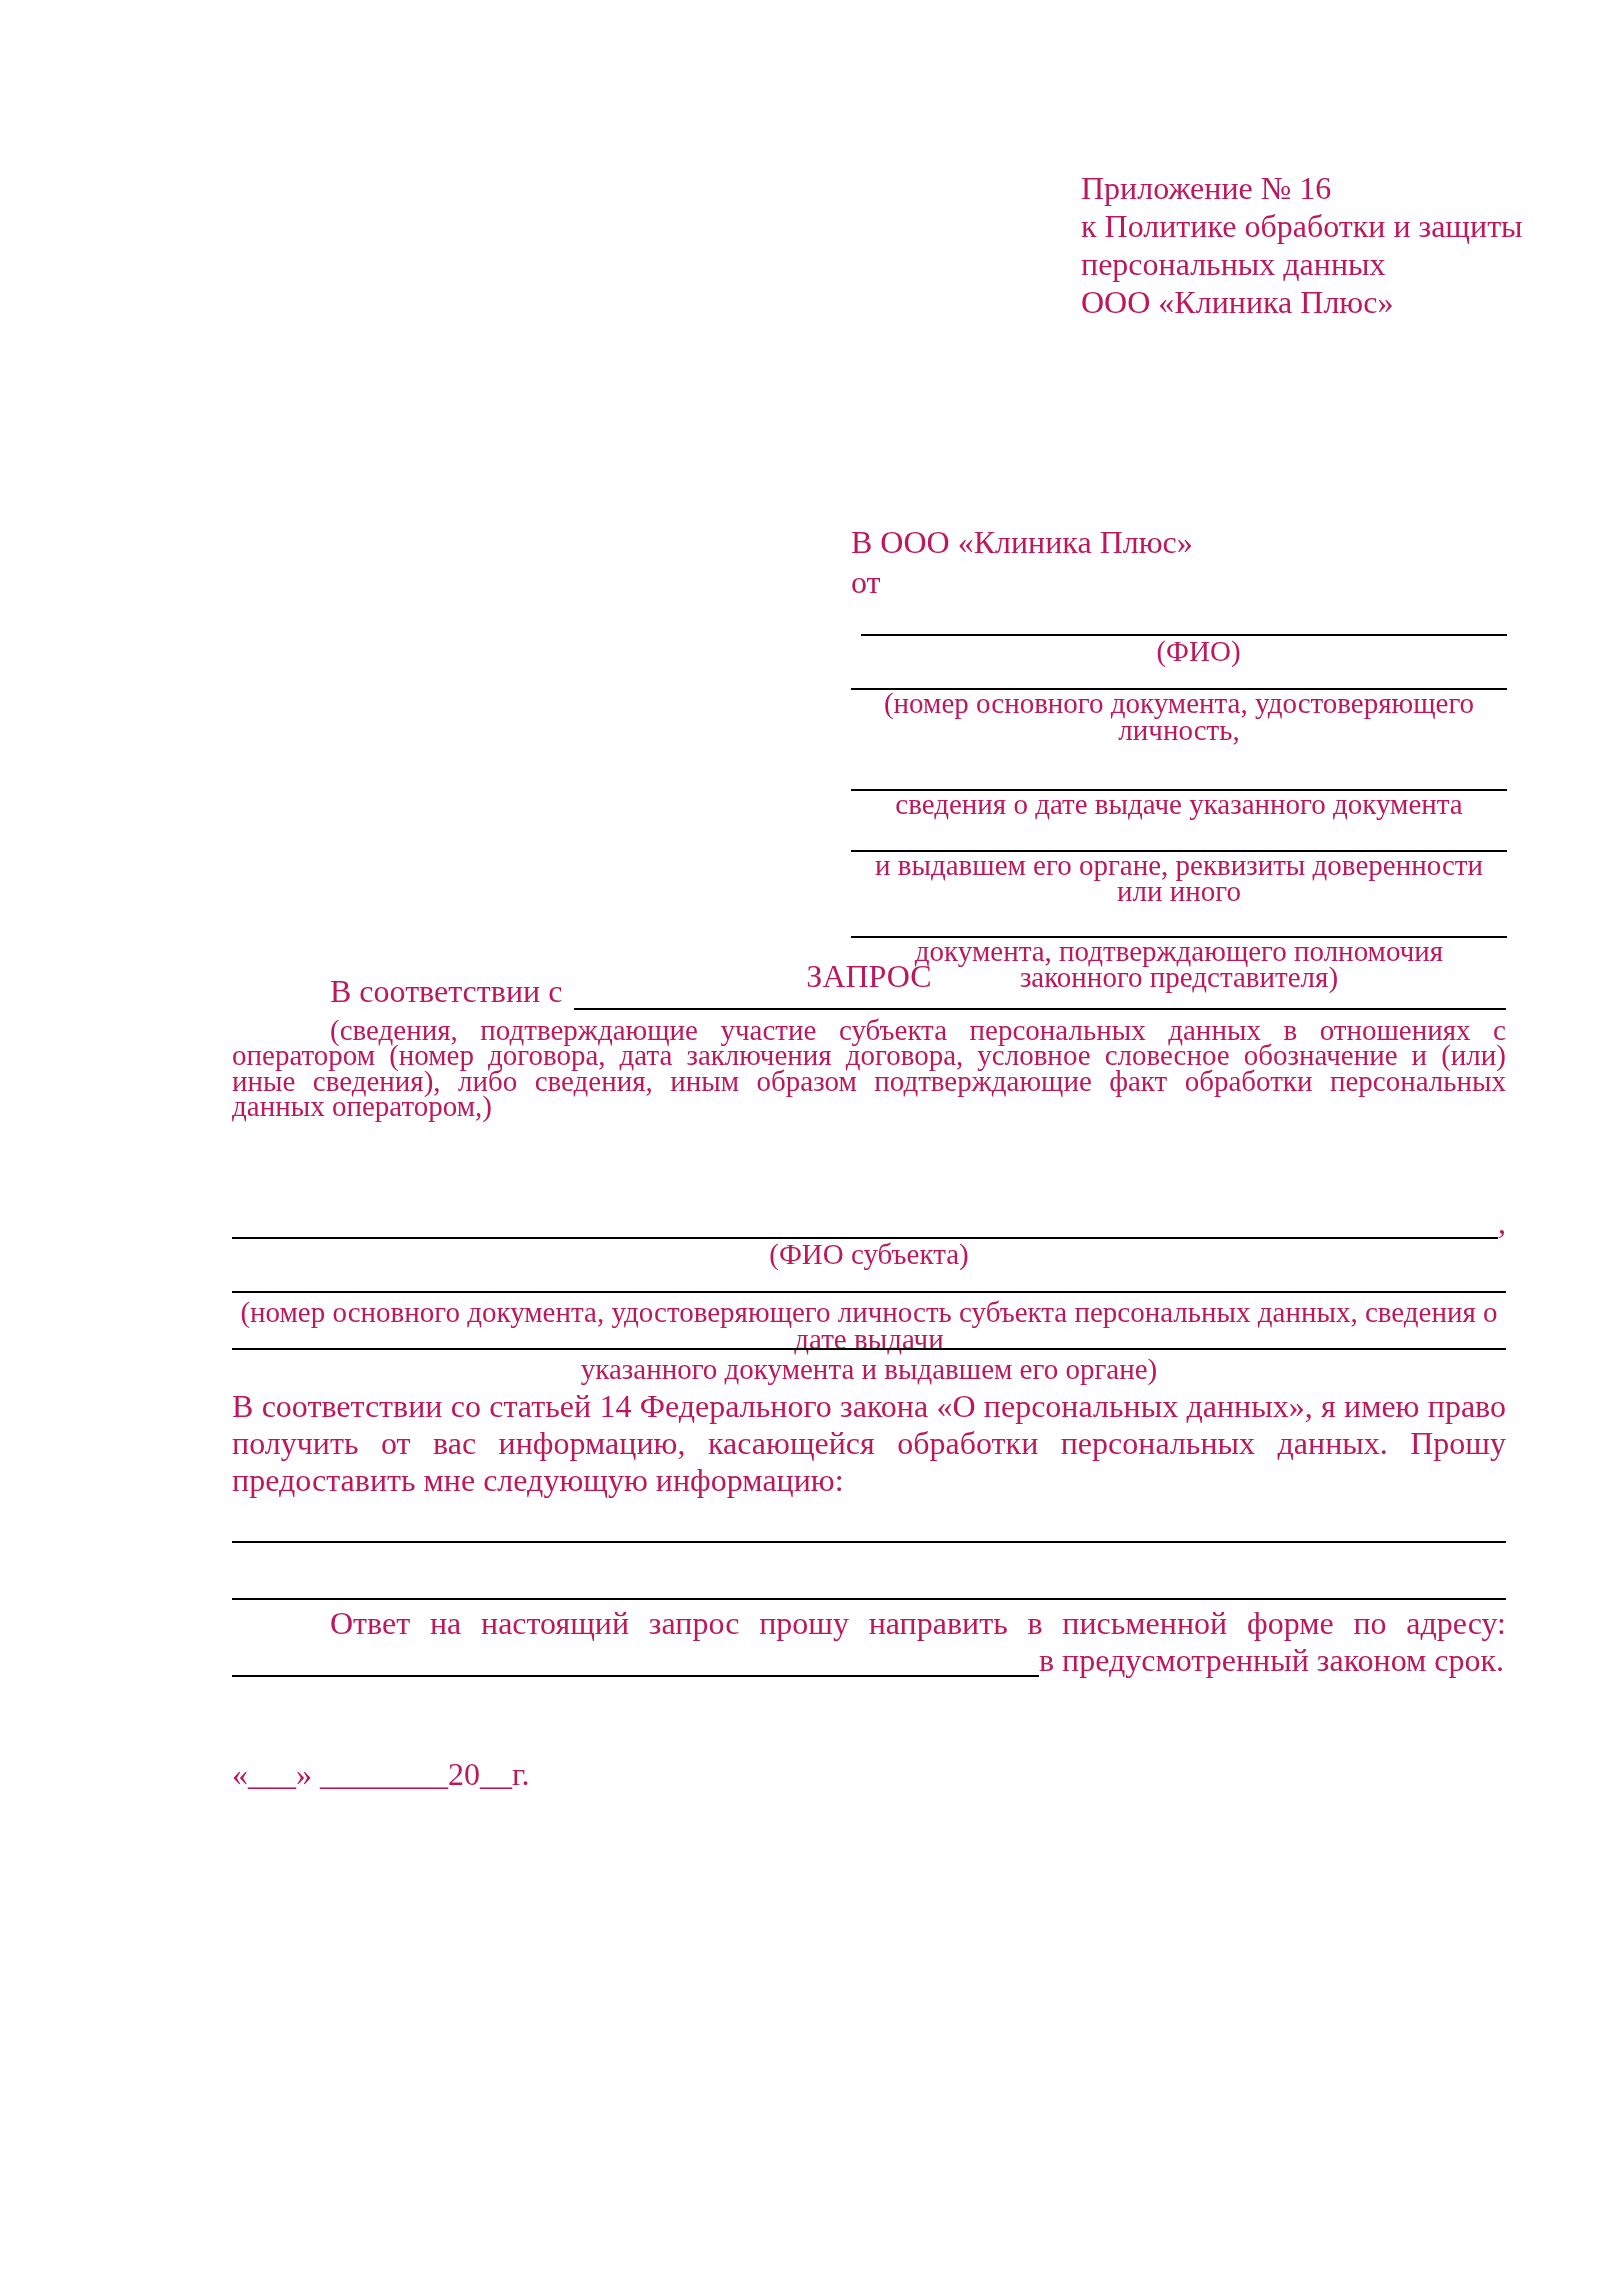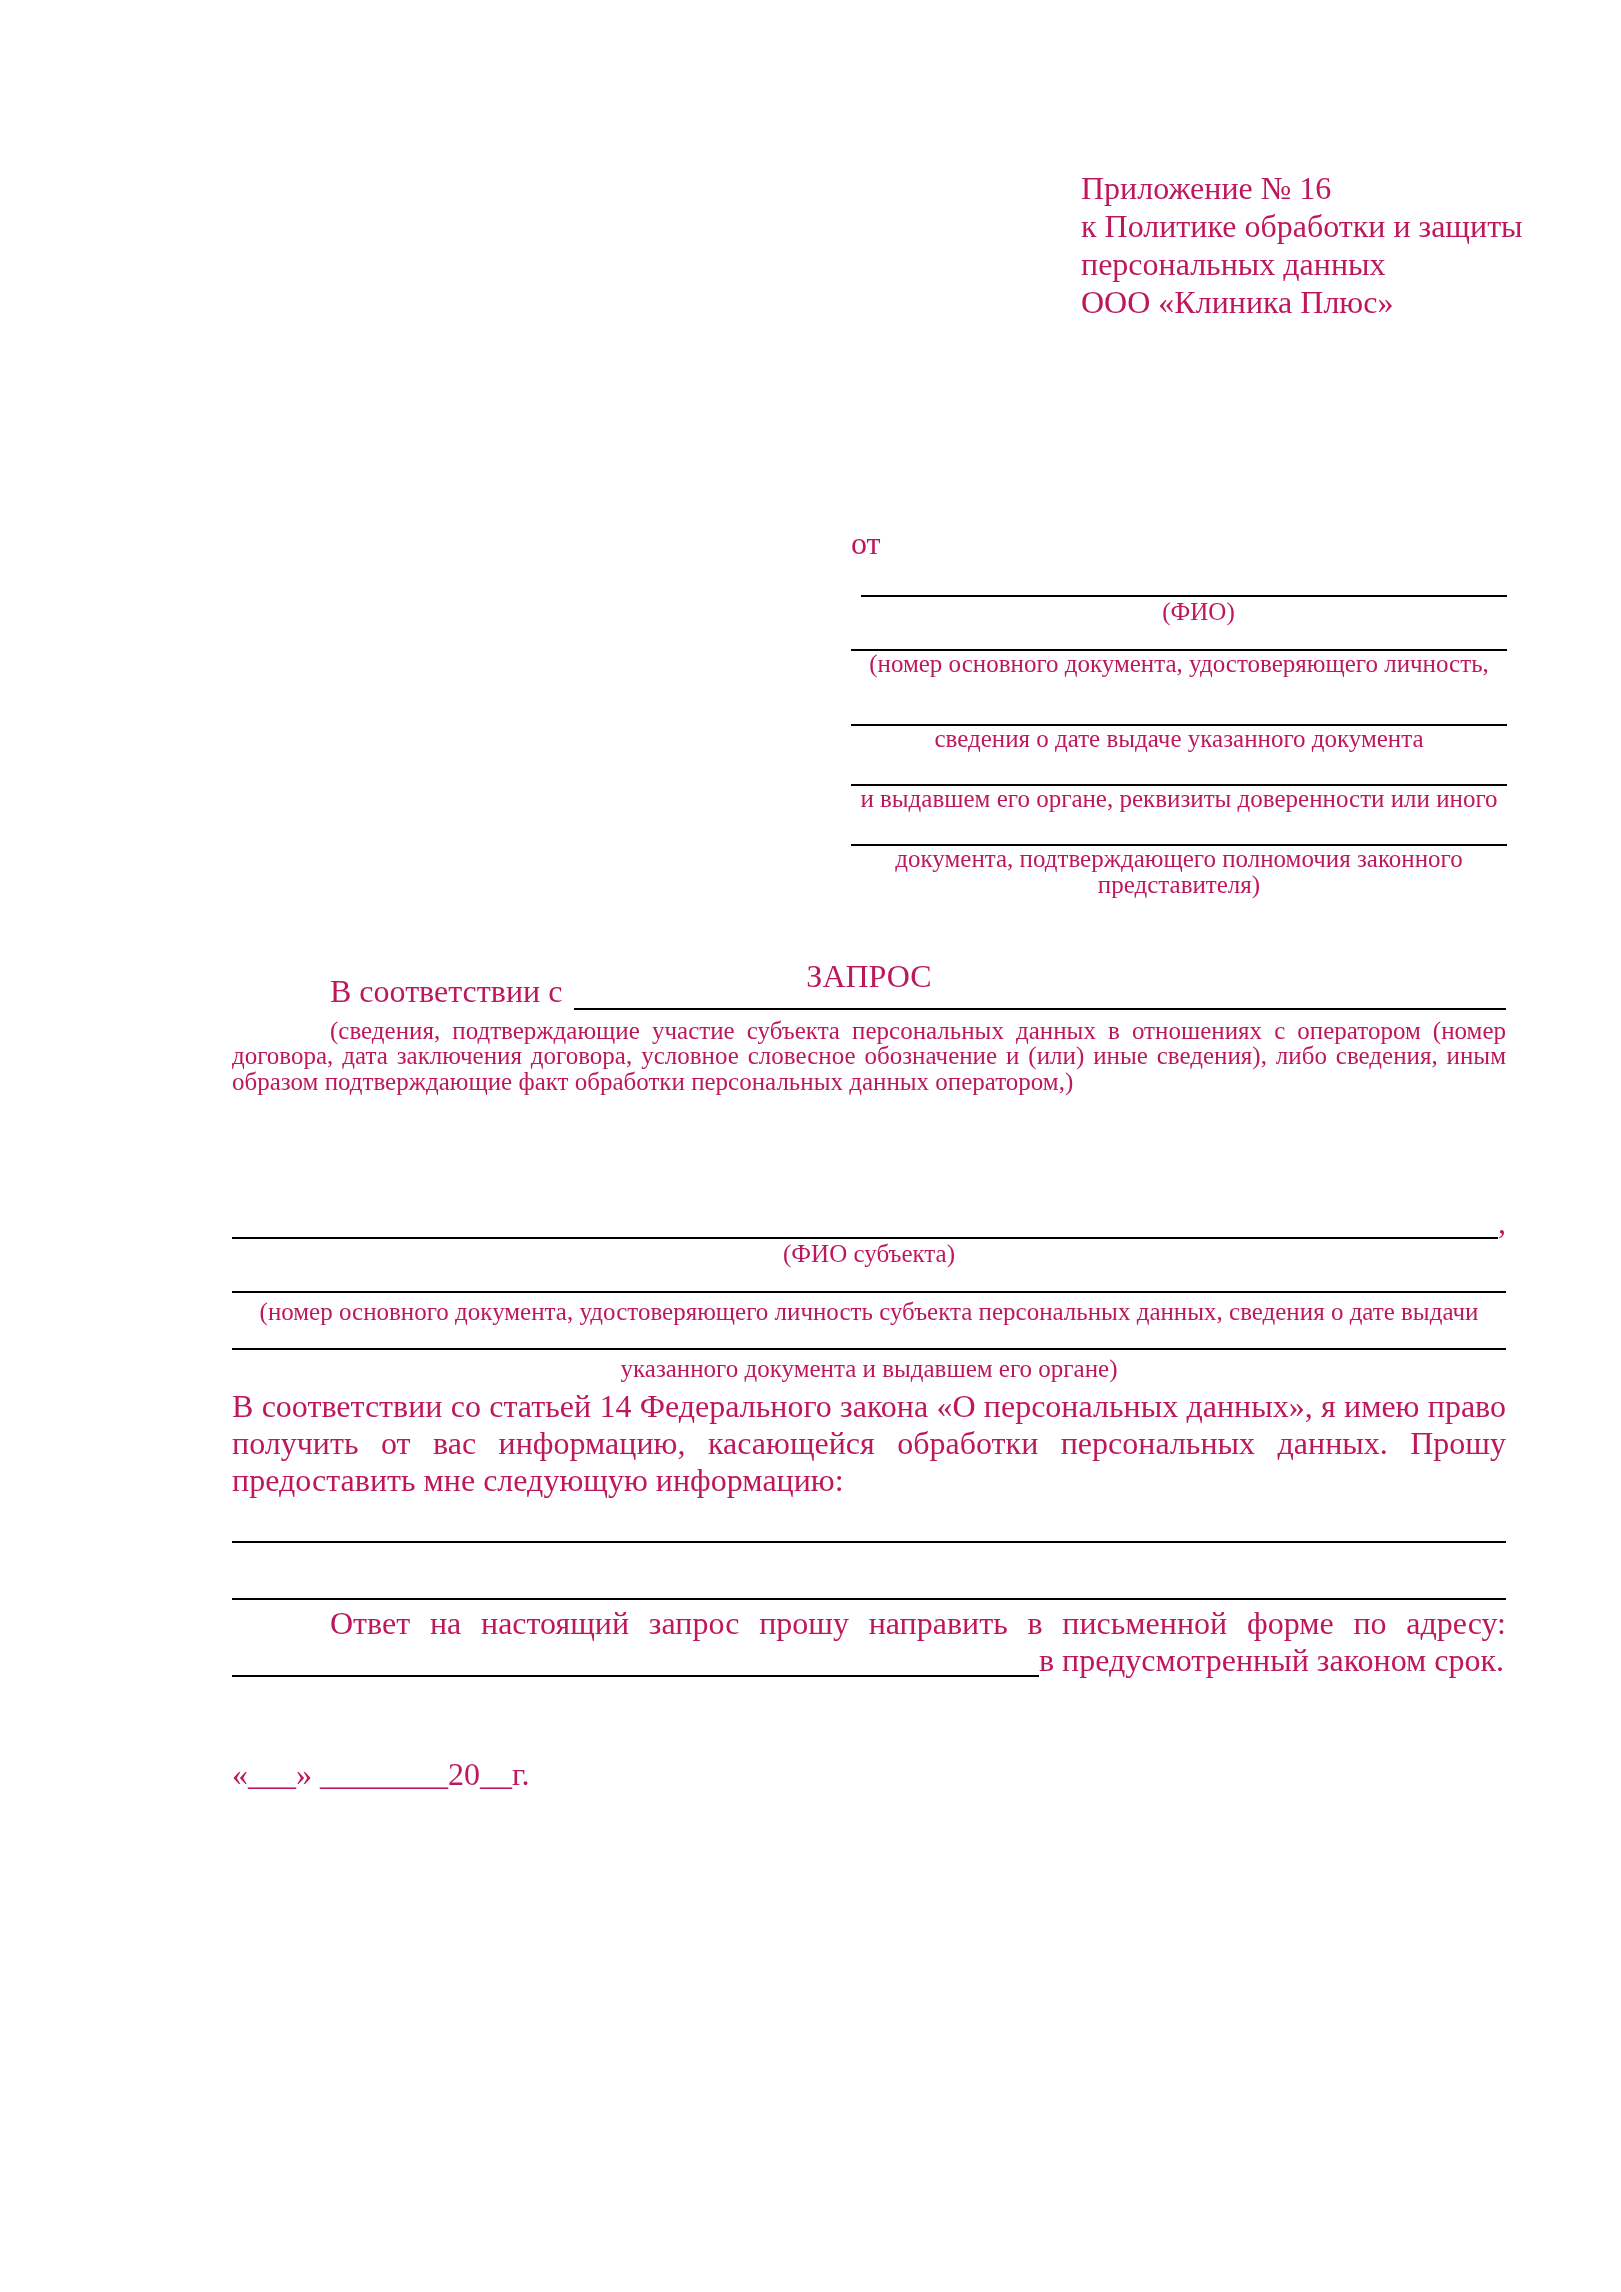--- a/index.html
+++ b/index.html
@@ -22,21 +22,21 @@
     text-align:center; font-weight:700; font-size:41px; line-height:48px;
   }
 
   
   .addressee { position:absolute; left:851px; top:523px; width:656px; line-height:39px; }
   .from-row { display:flex; margin-top:2px;flex-direction:column; }
   .from-row .label { line-height:37px; }
   .fill-line { border-bottom:2.9px solid #000; }
   .from-row .fill-line { flex:1 1 auto; margin-left:9.8px; height:33px; }
 
-  .cap { font-size:25px; line-height:26.5px; text-align:center; }
+  .cap { font-size:29px; line-height:26.5px; text-align:center; }
   .fio-cap { margin-left:39px; margin-top:2px; }
 
   .fb { border-bottom:2.9px solid #000; }
   .fb1 { height:23.5px; }
   .fb2 { height:46px; }
   .fb3 { height:32px; }
   .fb4 { height:31px; }
 
   .request-heading { position:absolute; left:232px; top:926px; width:1274px; text-align:center;margin-top:32px; }
 
@@ -88,20 +88,21 @@
 
   <div class="appendix">
     <div>Приложение № 16</div>
     <div>к Политике обработки и защиты</div>
     <div>персональных данных</div>
     <div>ООО «Клиника Плюс»</div>
   </div>
 
 
   <div class="addressee">
+    <div>В ООО «Клиника Плюс»</div>
     <div class="from-row">
       <span class="label">от</span>
       <span class="fill-line"></span>
     </div>
     <div class="cap fio-cap">(ФИО)</div>
 
     <div class="fb fb1"></div>
     <div class="cap">(номер основного документа, удостоверяющего личность,</div>
 
     <div class="fb fb2"></div>

